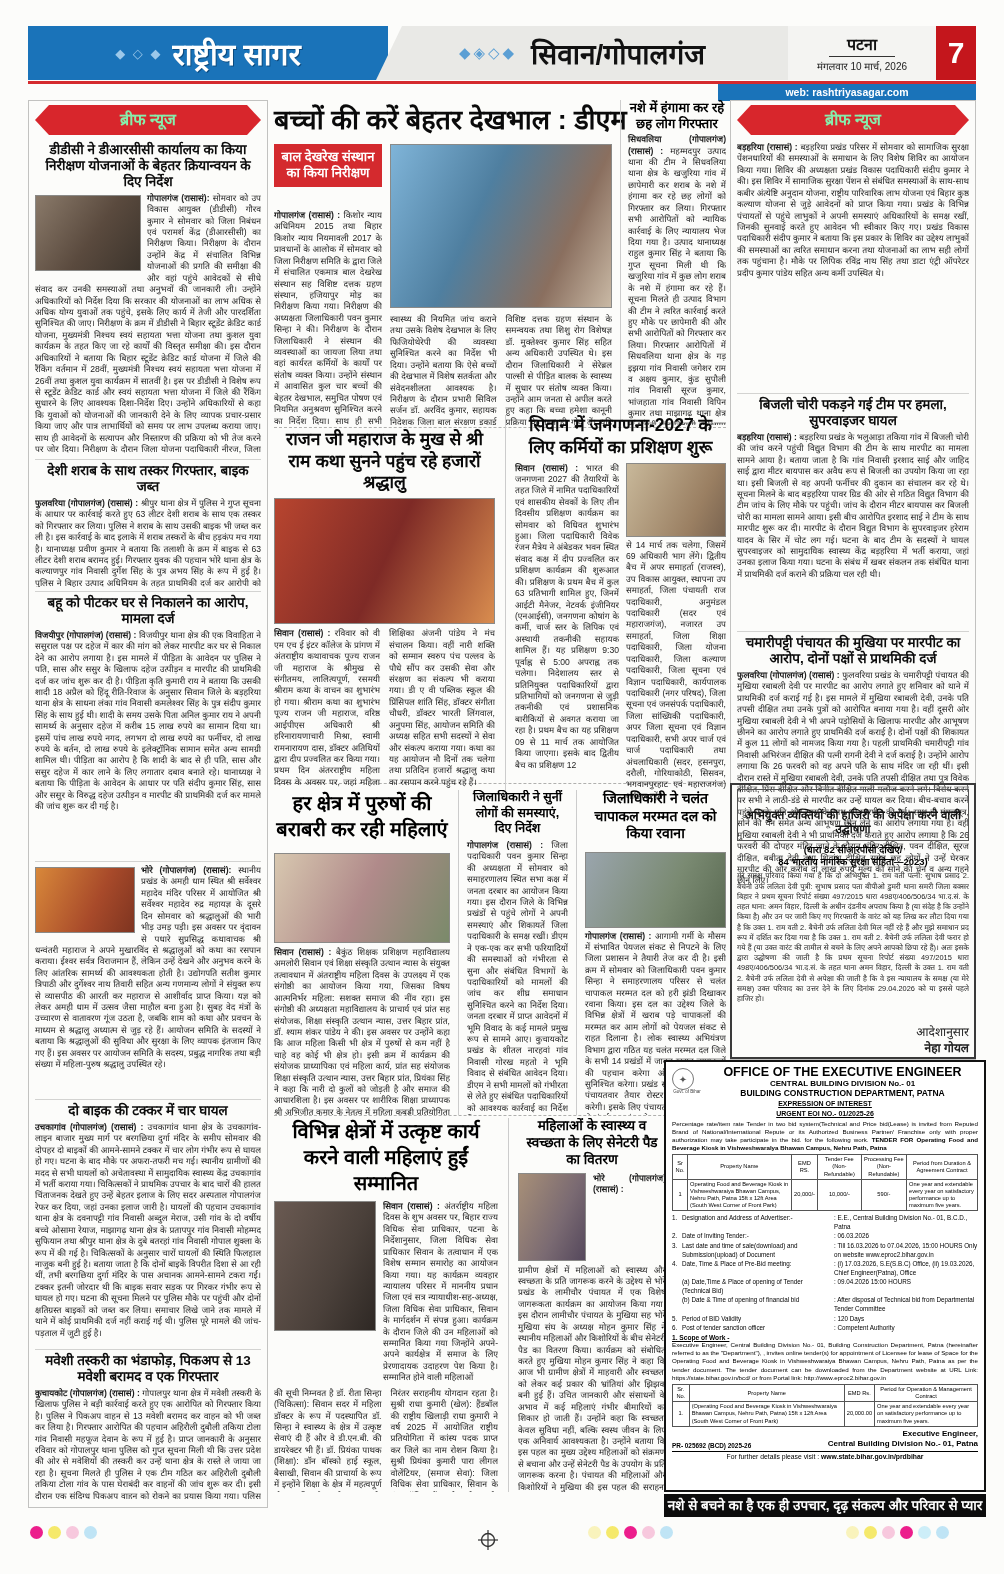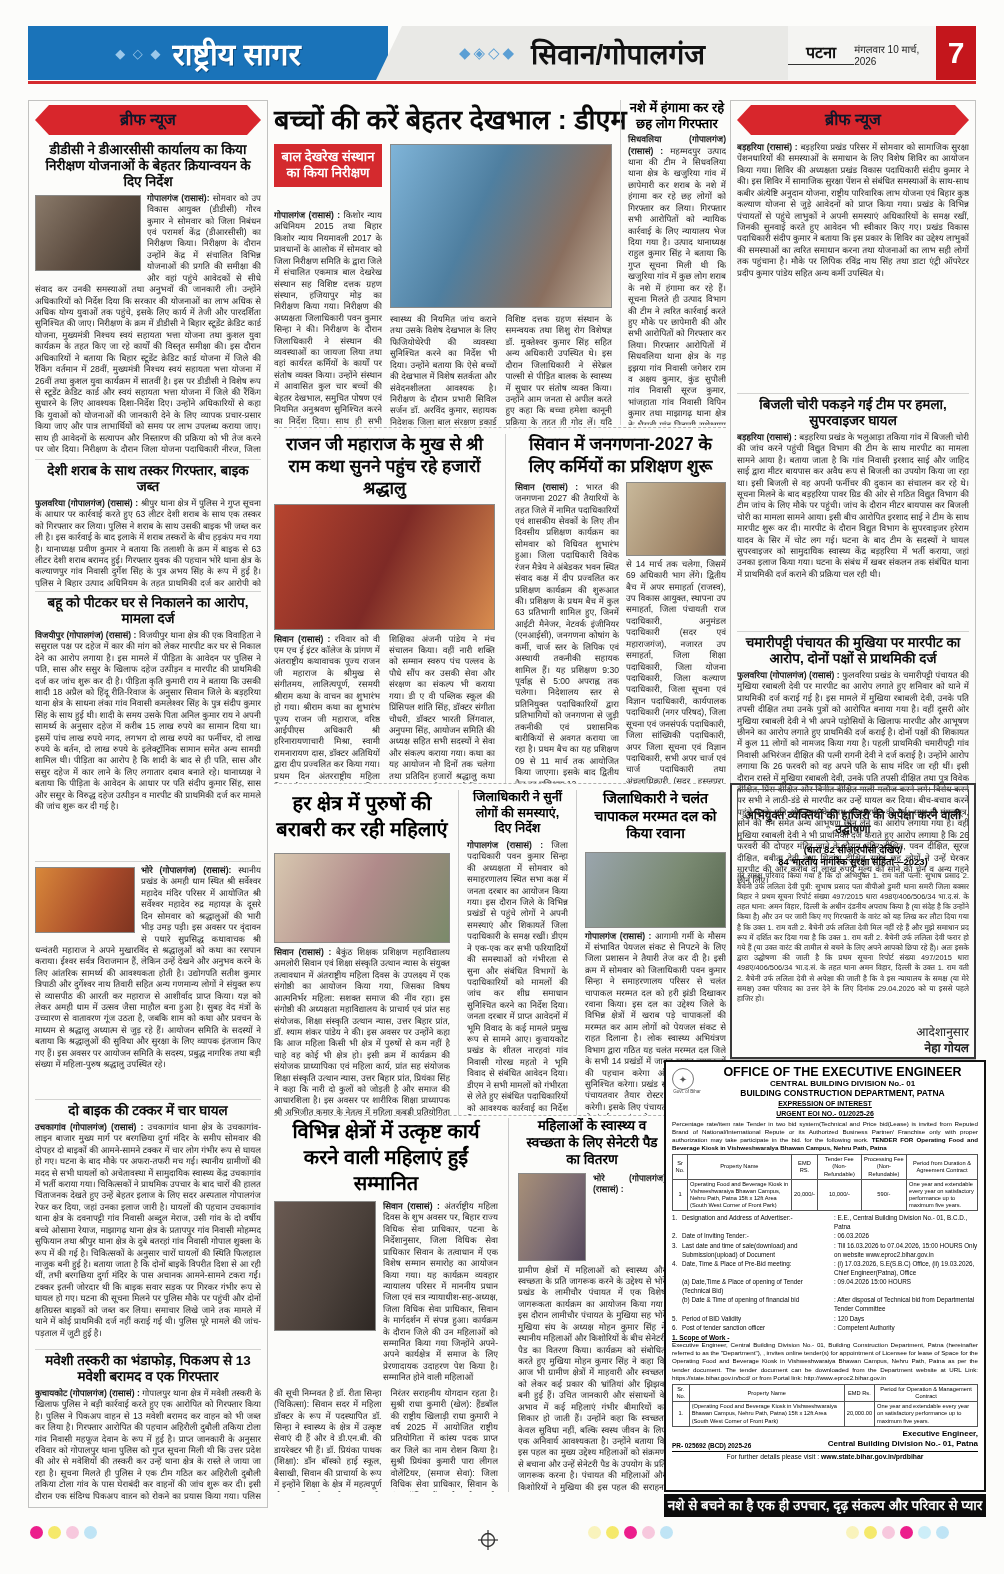--- a/index.html
+++ b/index.html
@@ -9,31 +9,31 @@
 
   
   .header { position:absolute; left:28px; top:26px; width:948px; }
   .h-bar { display:flex; height:54px; }
   .h-logo { width:360px; background:#1a73b9; color:#fff; display:flex; align-items:center; justify-content:center; gap:10px; position:relative; }
   .h-logo-text { font-size:30px; font-weight:bold; text-shadow:1px 1px 0 #0c4a7e; }
   .h-diamonds { color:#9cc8ea; font-size:13px; letter-spacing:2px; }
   .h-mid { flex:1; background:#e9e9e6; display:flex; align-items:center; justify-content:center; gap:14px; clip-path:polygon(26px 0,100% 0,100% 100%,0 100%); margin-left:-12px; }
   .h-mid-diamonds { color:#5b9fd4; font-size:15px; letter-spacing:3px; }
   .h-section { font-size:28px; font-weight:bold; color:#111; }
-  .h-right { width:148px; background:#f4f4f2; display:flex; flex-direction:row; align-items:center; justify-content:center; }
+  .h-right { width:148px; background:#f4f4f2; display:flex; flex-direction:column; align-items:center; justify-content:center; }
   .h-edition { font-size:16px; font-weight:bold; color:#111; border-bottom:1px solid #333; padding:0 18px 1px; }
   .h-date { font-size:10px; color:#222; margin-top:2px; }
   .h-page { width:40px; background:#c4161c; color:#fff; font-size:30px; font-weight:bold; display:flex; align-items:center; justify-content:center; }
   .h-redline { height:3px; background:#d42a2e; margin-top:1px; }
   .h-sub { display:flex; justify-content:flex-end; }
   .h-web { width:258px; height:17px; background:#1a73b9; color:#fff; font-size:10.5px; font-weight:bold; text-align:center; line-height:17px; }
 
   
   .col-box { position:absolute; border:1px solid #c2c2c0; background:#fcfcfa; padding:4px 6px; }
-  .ribbon { background:#d8262c; color:#0f172a; font-weight:bold; font-size:16px; text-align:center; padding:3px 0 5px; clip-path:polygon(0 50%,14px 0,calc(100% - 14px) 0,100% 50%,calc(100% - 14px) 100%,14px 100%); }
+  .ribbon { background:#d8262c; color:#86efac; font-weight:bold; font-size:16px; text-align:center; padding:3px 0 5px; clip-path:polygon(0 50%,14px 0,calc(100% - 14px) 0,100% 50%,calc(100% - 14px) 100%,14px 100%); }
   .lart { overflow:hidden; border-top:1px solid #d3d3d1; margin-top:4px; padding-top:3px; }
   .lart:first-of-type { border-top:none; }
   .lhl { font-size:13.5px; font-weight:bold; text-align:center; line-height:1.18; color:#0c0c0c; margin-bottom:3px; }
   .body { font-size:8.6px; line-height:1.33; text-align:justify; color:#1d1d1d; }
   .dl { font-weight:bold; }
   .photo { background:linear-gradient(125deg,#8a7a6a,#5a4a3e 55%,#3c342c); border:1px solid #8a8a88; }
   .fl { float:left; margin:2px 6px 2px 0; }
   .ph-main { background:linear-gradient(115deg,#7fb4d8,#4f7fa0 40%,#8a6f5f 75%,#c9b9a5); }
   .ph-rajan { background:linear-gradient(115deg,#b8452f,#7e2a26 50%,#d98d4f); }
   .ph-census { background:linear-gradient(115deg,#c8b89a,#9a7f62 70%,#7a6450); }
@@ -54,21 +54,21 @@
   .legal-body { font-size:7.4px; line-height:1.38; text-align:justify; margin-top:3px; height:152px; overflow:hidden; color:#222; }
   .legal-foot { display:flex; justify-content:space-between; align-items:flex-end; margin-top:2px; }
   .legal-ref { font-size:8px; color:#222; }
   .legal-sign { text-align:right; font-size:12px; line-height:1.3; color:#222; }
   .legal-sign .b { font-weight:bold; }
 
   
   .center-col { position:absolute; left:274px; top:100px; width:452px; }
   .band { position:relative; border-bottom:1px dashed #b0b0ae; }
   .bandA { height:328px; }
-  .bandB { height:356px; display:flex; gap:10px; padding-top:6px; }
+  .bandB { height:356px; display:flex; gap:10px; padding-top:6px;align-items:center; }
   .bandC { height:332px; display:flex; padding-top:6px; }
   .bandD { position:absolute; left:274px; top:1118px; width:392px; height:374px; display:flex; gap:10px; }
 
   .a-hl { position:absolute; left:0; top:0; width:338px; font-size:27px; font-weight:800; white-space:nowrap; color:#0a0a0a; }
   .a-kicker { position:absolute; left:0; top:44px; width:108px; background:#d42a2e; color:#fff; font-weight:bold; font-size:13px; text-align:center; line-height:1.25; padding:5px 2px; }
   .a-col1 { position:absolute; left:0; top:110px; width:108px; bottom:2px; overflow:hidden; }
   .a-photo { position:absolute; left:116px; top:44px; width:222px; height:164px; }
   .a-cols { position:absolute; left:116px; top:214px; width:222px; bottom:2px; column-count:2; column-gap:9px; overflow:hidden; }
   .a-nashe { position:absolute; right:0; top:0; width:106px; bottom:2px; border-left:1px solid #ccc; padding-left:7px; overflow:hidden; }
   .n-hl { font-size:13px; font-weight:bold; text-align:center; line-height:1.2; margin-bottom:3px; }
@@ -158,20 +158,23 @@
         <span class="h-mid-diamonds">◆◈◇◆</span>
         <span class="h-section">सिवान/गोपालगंज</span>
       </div>
       <div class="h-right">
         <div class="h-edition">पटना</div>
         <div class="h-date">मंगलवार 10 मार्च, 2026</div>
       </div>
       <div class="h-page">7</div>
     </div>
     <div class="h-redline"></div>
+    <div class="h-sub">
+      <div class="h-web">web: rashtriyasagar.com</div>
+    </div>
   </div>
 
   <div class="col-box left-col">
     <div class="ribbon"><span>ब्रीफ न्यूज</span></div>
 
     <article class="lart" style="height:316px">
       <h3 class="lhl">डीडीसी ने डीआरसीसी कार्यालय का किया निरीक्षण योजनाओं के बेहतर क्रियान्वयन के दिए निर्देश</h3>
       <div class="photo fl" style="width:106px;height:76px"></div>
       <p class="body"><span class="dl">गोपालगंज (रासासं):</span> <span>सोमवार को उप विकास आयुक्त (डीडीसी) गौरव कुमार ने सोमवार को जिला निबंधन एवं परामर्श केंद्र (डीआरसीसी) का निरीक्षण किया। निरीक्षण के दौरान उन्होंने केंद्र में संचालित विभिन्न योजनाओं की प्रगति की समीक्षा की और वहां पहुंचे आवेदकों से सीधे संवाद कर उनकी समस्याओं तथा अनुभवों की जानकारी ली। उन्होंने अधिकारियों को निर्देश दिया कि सरकार की योजनाओं का लाभ अधिक से अधिक योग्य युवाओं तक पहुंचे, इसके लिए कार्य में तेजी और पारदर्शिता सुनिश्चित की जाए। निरीक्षण के क्रम में डीडीसी ने बिहार स्टूडेंट क्रेडिट कार्ड योजना, मुख्यमंत्री निश्चय स्वयं सहायता भत्ता योजना तथा कुशल युवा कार्यक्रम के तहत किए जा रहे कार्यों की विस्तृत समीक्षा की। इस दौरान अधिकारियों ने बताया कि बिहार स्टूडेंट क्रेडिट कार्ड योजना में जिले की रैंकिंग वर्तमान में 28वीं, मुख्यमंत्री निश्चय स्वयं सहायता भत्ता योजना में 26वीं तथा कुशल युवा कार्यक्रम में सातवीं है। इस पर डीडीसी ने विशेष रूप से स्टूडेंट क्रेडिट कार्ड और स्वयं सहायता भत्ता योजना में जिले की रैंकिंग सुधारने के लिए आवश्यक दिशा-निर्देश दिए। उन्होंने अधिकारियों से कहा कि युवाओं को योजनाओं की जानकारी देने के लिए व्यापक प्रचार-प्रसार किया जाए और पात्र लाभार्थियों को समय पर लाभ उपलब्ध कराया जाए। साथ ही आवेदनों के सत्यापन और निस्तारण की प्रक्रिया को भी तेज करने पर जोर दिया। निरीक्षण के दौरान जिला योजना पदाधिकारी नीरज, जिला कार्यक्रम पदाधिकारी (योजना एवं लेखा) मुकेश कुमार, डीआरसीसी के प्रभारी प्रबंधक मणिकांत सहित सभी सहायक प्रबंधक और कर्मी उपस्थित रहे।</span></p>
     </article>

